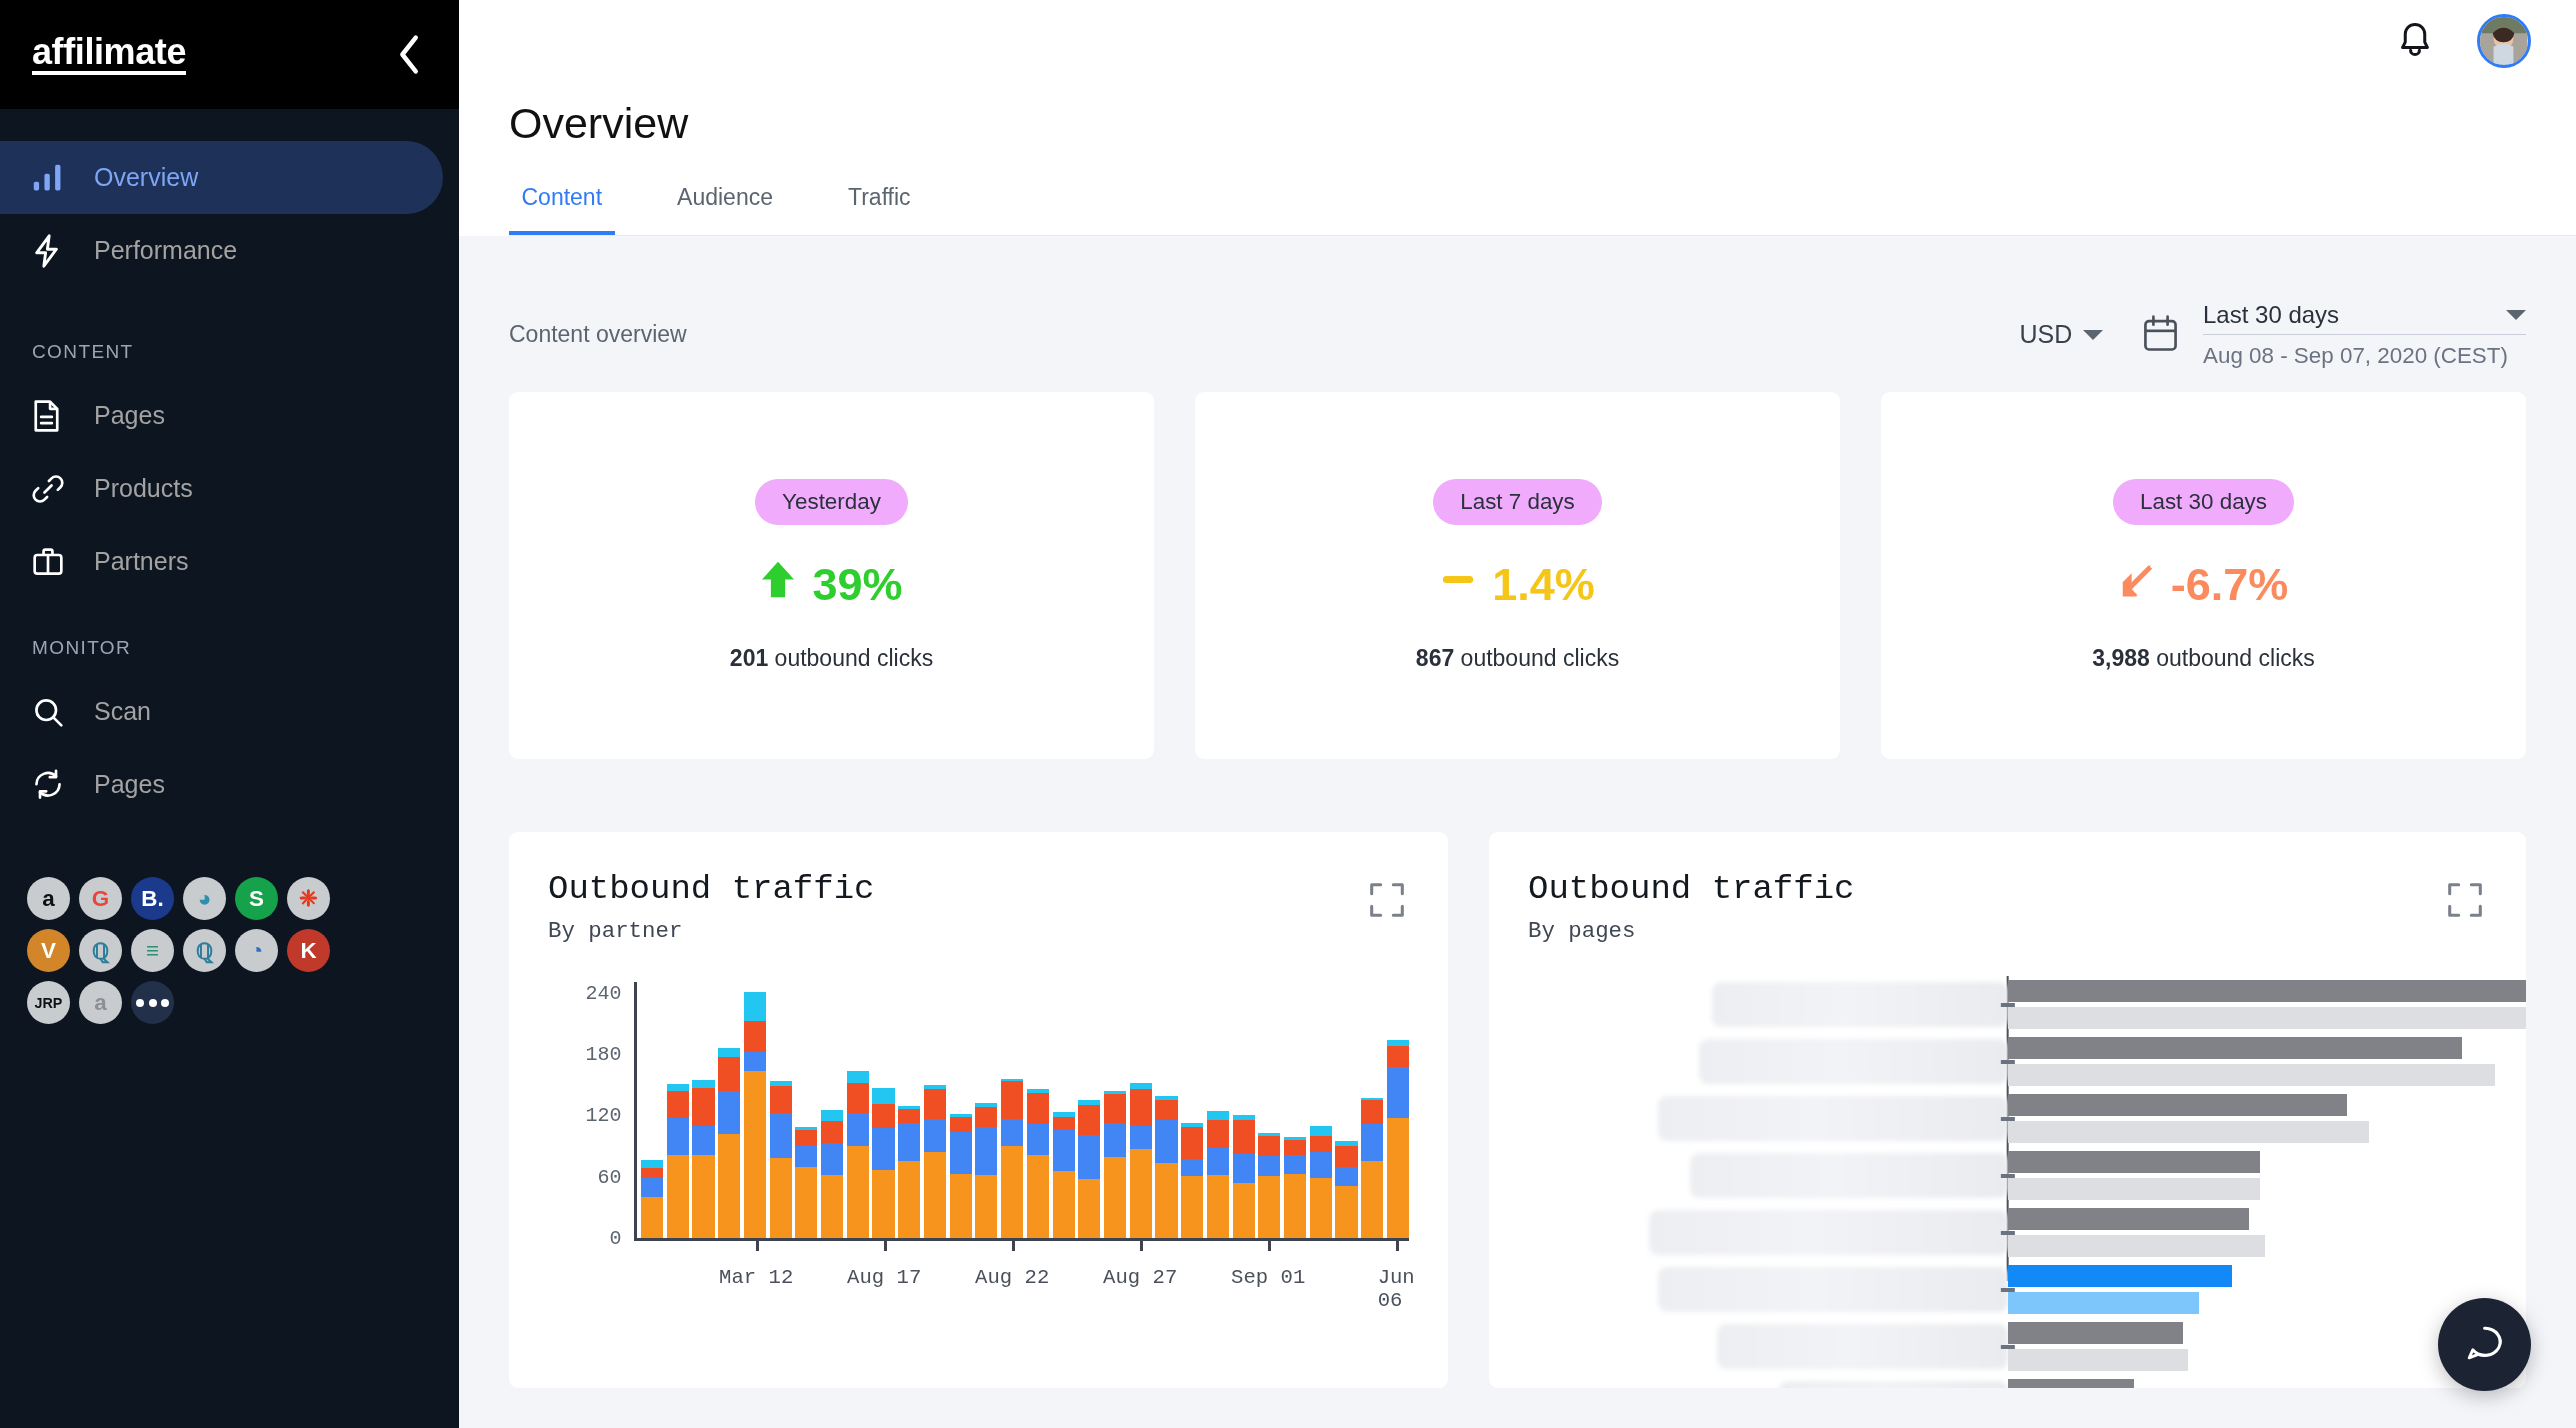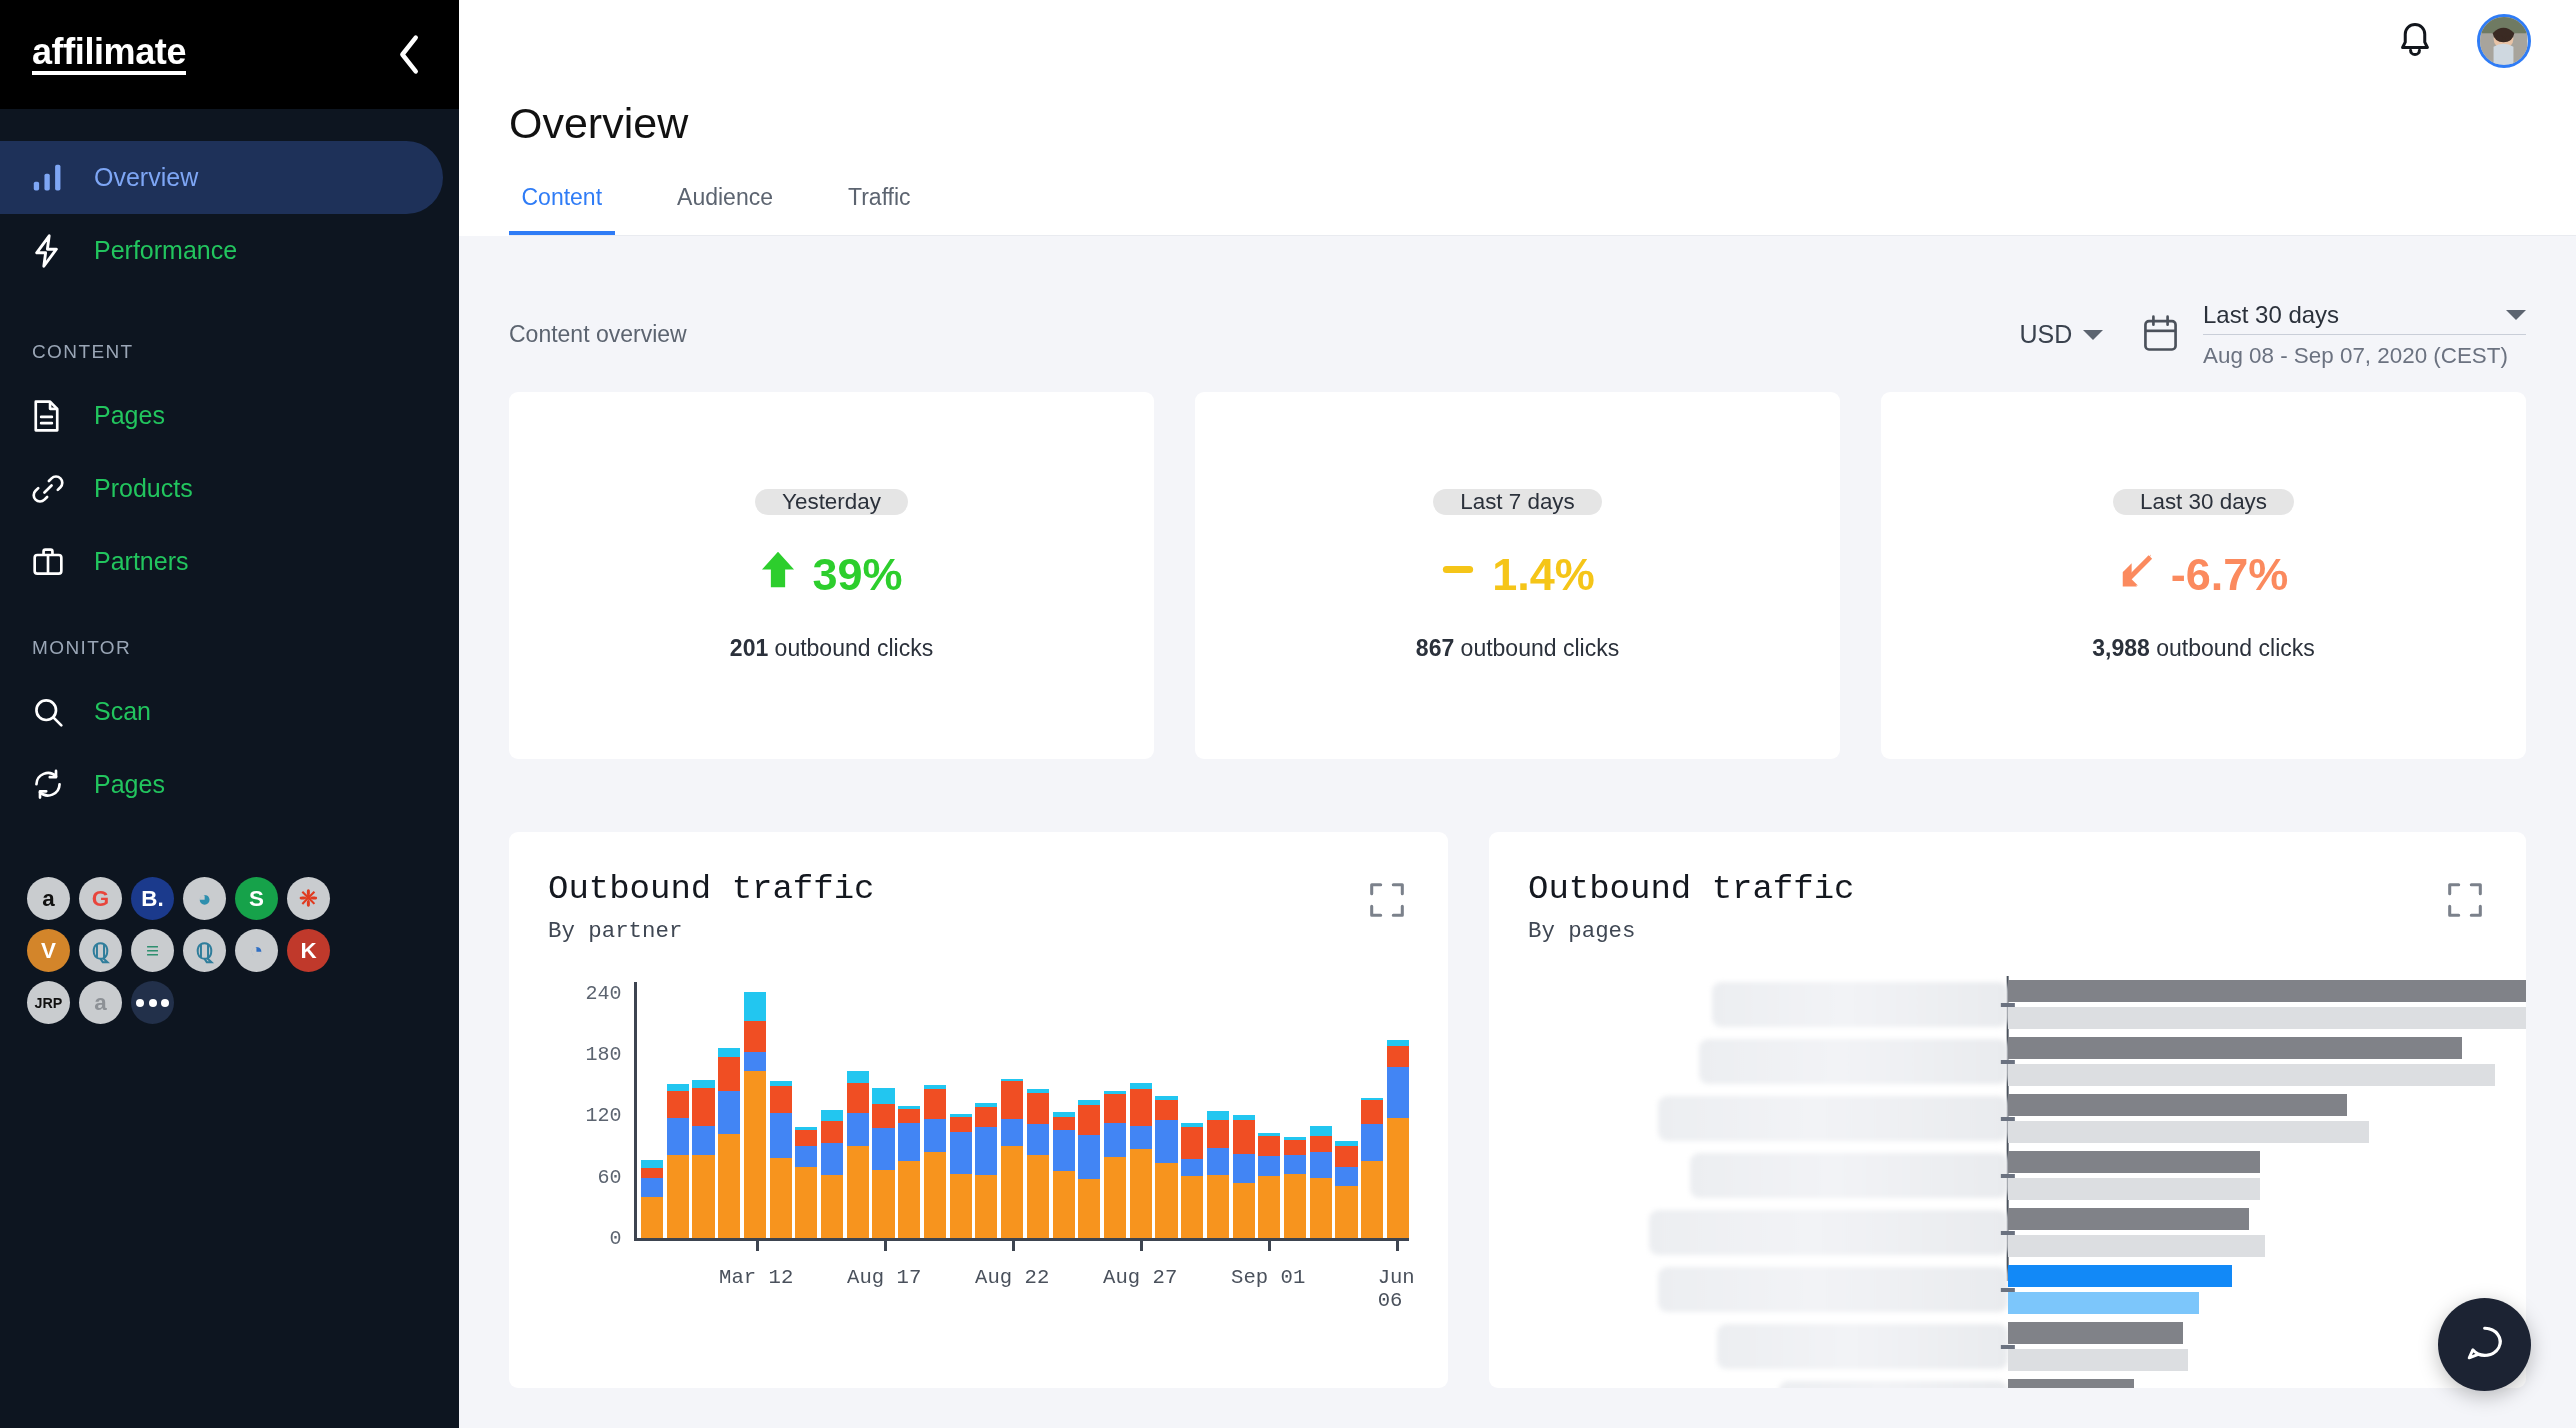--- a/index.html
+++ b/index.html
@@ -19,21 +19,21 @@
   .sb-head {
     height: 109px; background: #000; display: flex; align-items: center;
     justify-content: space-between; padding: 0 36px 0 32px;
   }
   .logo { color:#fff; font-size: 36px; font-weight: 700; letter-spacing:-0.4px;
           border-bottom: 4.5px solid #fff; padding-bottom: 1.8px; line-height: 1;}
   .collapse-btn { cursor:pointer; display:flex; align-items:center; }
   .sb-nav { padding-top: 32px; }
   .sb-item {
     display:flex; align-items:center; height: 73px; padding-left: 32px;
-    margin-right: 16px; border-radius: 0 39px 39px 0; color:#22c55e;
+    margin-right: 16px; border-radius: 0 39px 39px 0; color:#a3a3a3;
     font-size: 25px; cursor:pointer;
   }
   .sb-item.active { background:#1e3159; color:#7ea6f5; }
   .sb-item .ic { width: 39px; height: 36px; display:flex; align-items:center;
                  justify-content:flex-start; margin-right: 23px; flex:0 0 39px; }
   .sb-section {
     color:#9aa6b6; font-size: 19px; letter-spacing: 1.4px; font-weight:400;
     padding: 39px 0 16px 32px;
   }
   .sb-section.first { padding-top: 54px; }
@@ -77,21 +77,21 @@
   .dr-texts { display:flex; flex-direction:column; }
   .dr-top { display:flex; align-items:center; justify-content:space-between;
             border-bottom:1.8px solid #c9ced8; padding-bottom:5.4px; min-width: 323px; }
   .dr-top span { font-size:24px; color:#2b313b; }
   .dr-sub { font-size:22.4px; color:#6b7280; padding-top:7.2px; }
 
   .stats { display:flex; gap: 41px; }
   .stat-card { flex:1; background:#fff; border-radius: 9px; height: 367px;
                display:flex; flex-direction:column; align-items:center;
                justify-content:center; gap: 34px; }
-  .chip { background:#e5e5e5; border-radius:23px; padding: 0 27px;
+  .chip { background:#f0abfc; border-radius:23px; padding: 10px 27px;
           font-size:22.4px; color:#2b313b; }
   .delta { display:flex; align-items:center; gap:16px; font-size:45px; font-weight:700; }
   .clicks { font-size:23px; color:#2b313b; }
   .clicks b { font-weight:700; }
 
   .charts { display:flex; gap: 41px; padding-top: 73px; font-family: Liberation Mono, monospace; }
   .chart-card { background:#fff; border-radius:9px; padding: 38px 39px 0 39px;
                 height: 556px; position:relative; overflow:hidden; }
   .chart-card.left { flex: 0 0 939px; }
   .chart-card.right { flex: 1 1 auto; }

